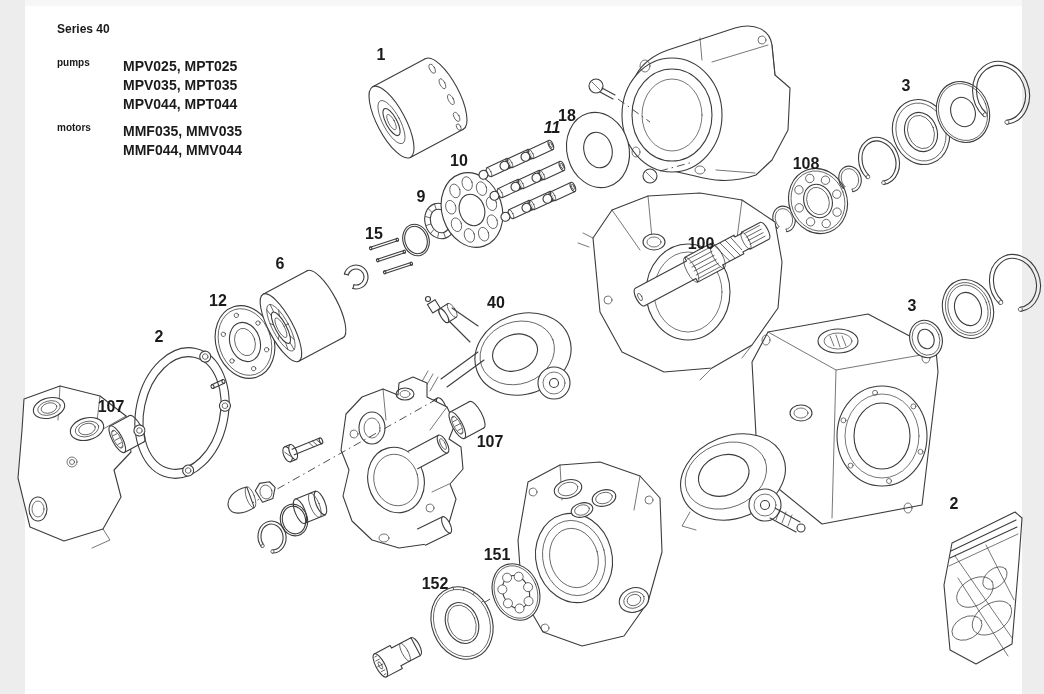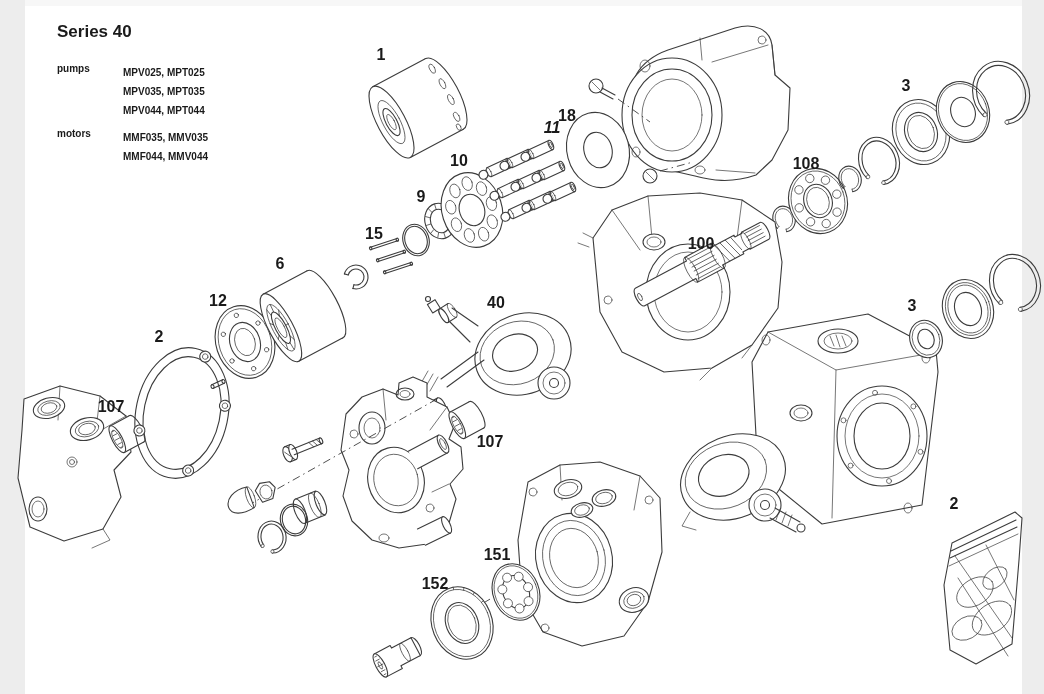--- a/index.html
+++ b/index.html
@@ -11,24 +11,24 @@
   #strip-right { left:1022px; width:22px; }
   #strip-top { position:absolute; left:25px; top:0; width:997px; height:6px; background:#f7f7f7; }
   #artwork { position:absolute; left:0; top:0; }
   .ln { fill:none; stroke:var(--line); stroke-width:1.1; stroke-linejoin:round; stroke-linecap:round; }
   .fw { fill:var(--paper); stroke:var(--line); stroke-width:1.1; stroke-linejoin:round; stroke-linecap:round; }
   .fo { fill:var(--paper); stroke:none; }
   .thin { fill:none; stroke:var(--line); stroke-width:0.7; stroke-linejoin:round; stroke-linecap:round; }
   .thinw { fill:var(--paper); stroke:var(--line); stroke-width:0.7; }
   .dash { fill:none; stroke:var(--line); stroke-width:0.9; stroke-dasharray:8 4 1.5 4; }
   #header-block { position:absolute; left:57px; top:22px; color:var(--label); }
-  #series-title { font-size:17px; font-weight:bold; margin-bottom:21px; }
+  #series-title { font-size:12px; font-weight:bold; margin-bottom:21px; }
   .hdr-group { display:flex; margin-bottom:8px; }
   .hdr-key { width:66px; font-size:10px; font-weight:bold; }
-  .hdr-models div { font-size:10px; font-weight:bold; line-height:19px; }
+  .hdr-models div { font-size:14px; font-weight:bold; line-height:19px; }
   #callout-layer { position:absolute; left:0; top:0; width:100%; height:100%; pointer-events:none; }
   .callout { position:absolute; transform:translate(-50%,-50%); font-size:16px; font-weight:bold; color:var(--label); white-space:nowrap; }
 </style>
 </head>
 <body>
 
 <div id="canvas">
   <div id="strip-top"></div>
   <div id="strip-left" class="margin-strip"></div>
   <div id="strip-right" class="margin-strip"></div>

